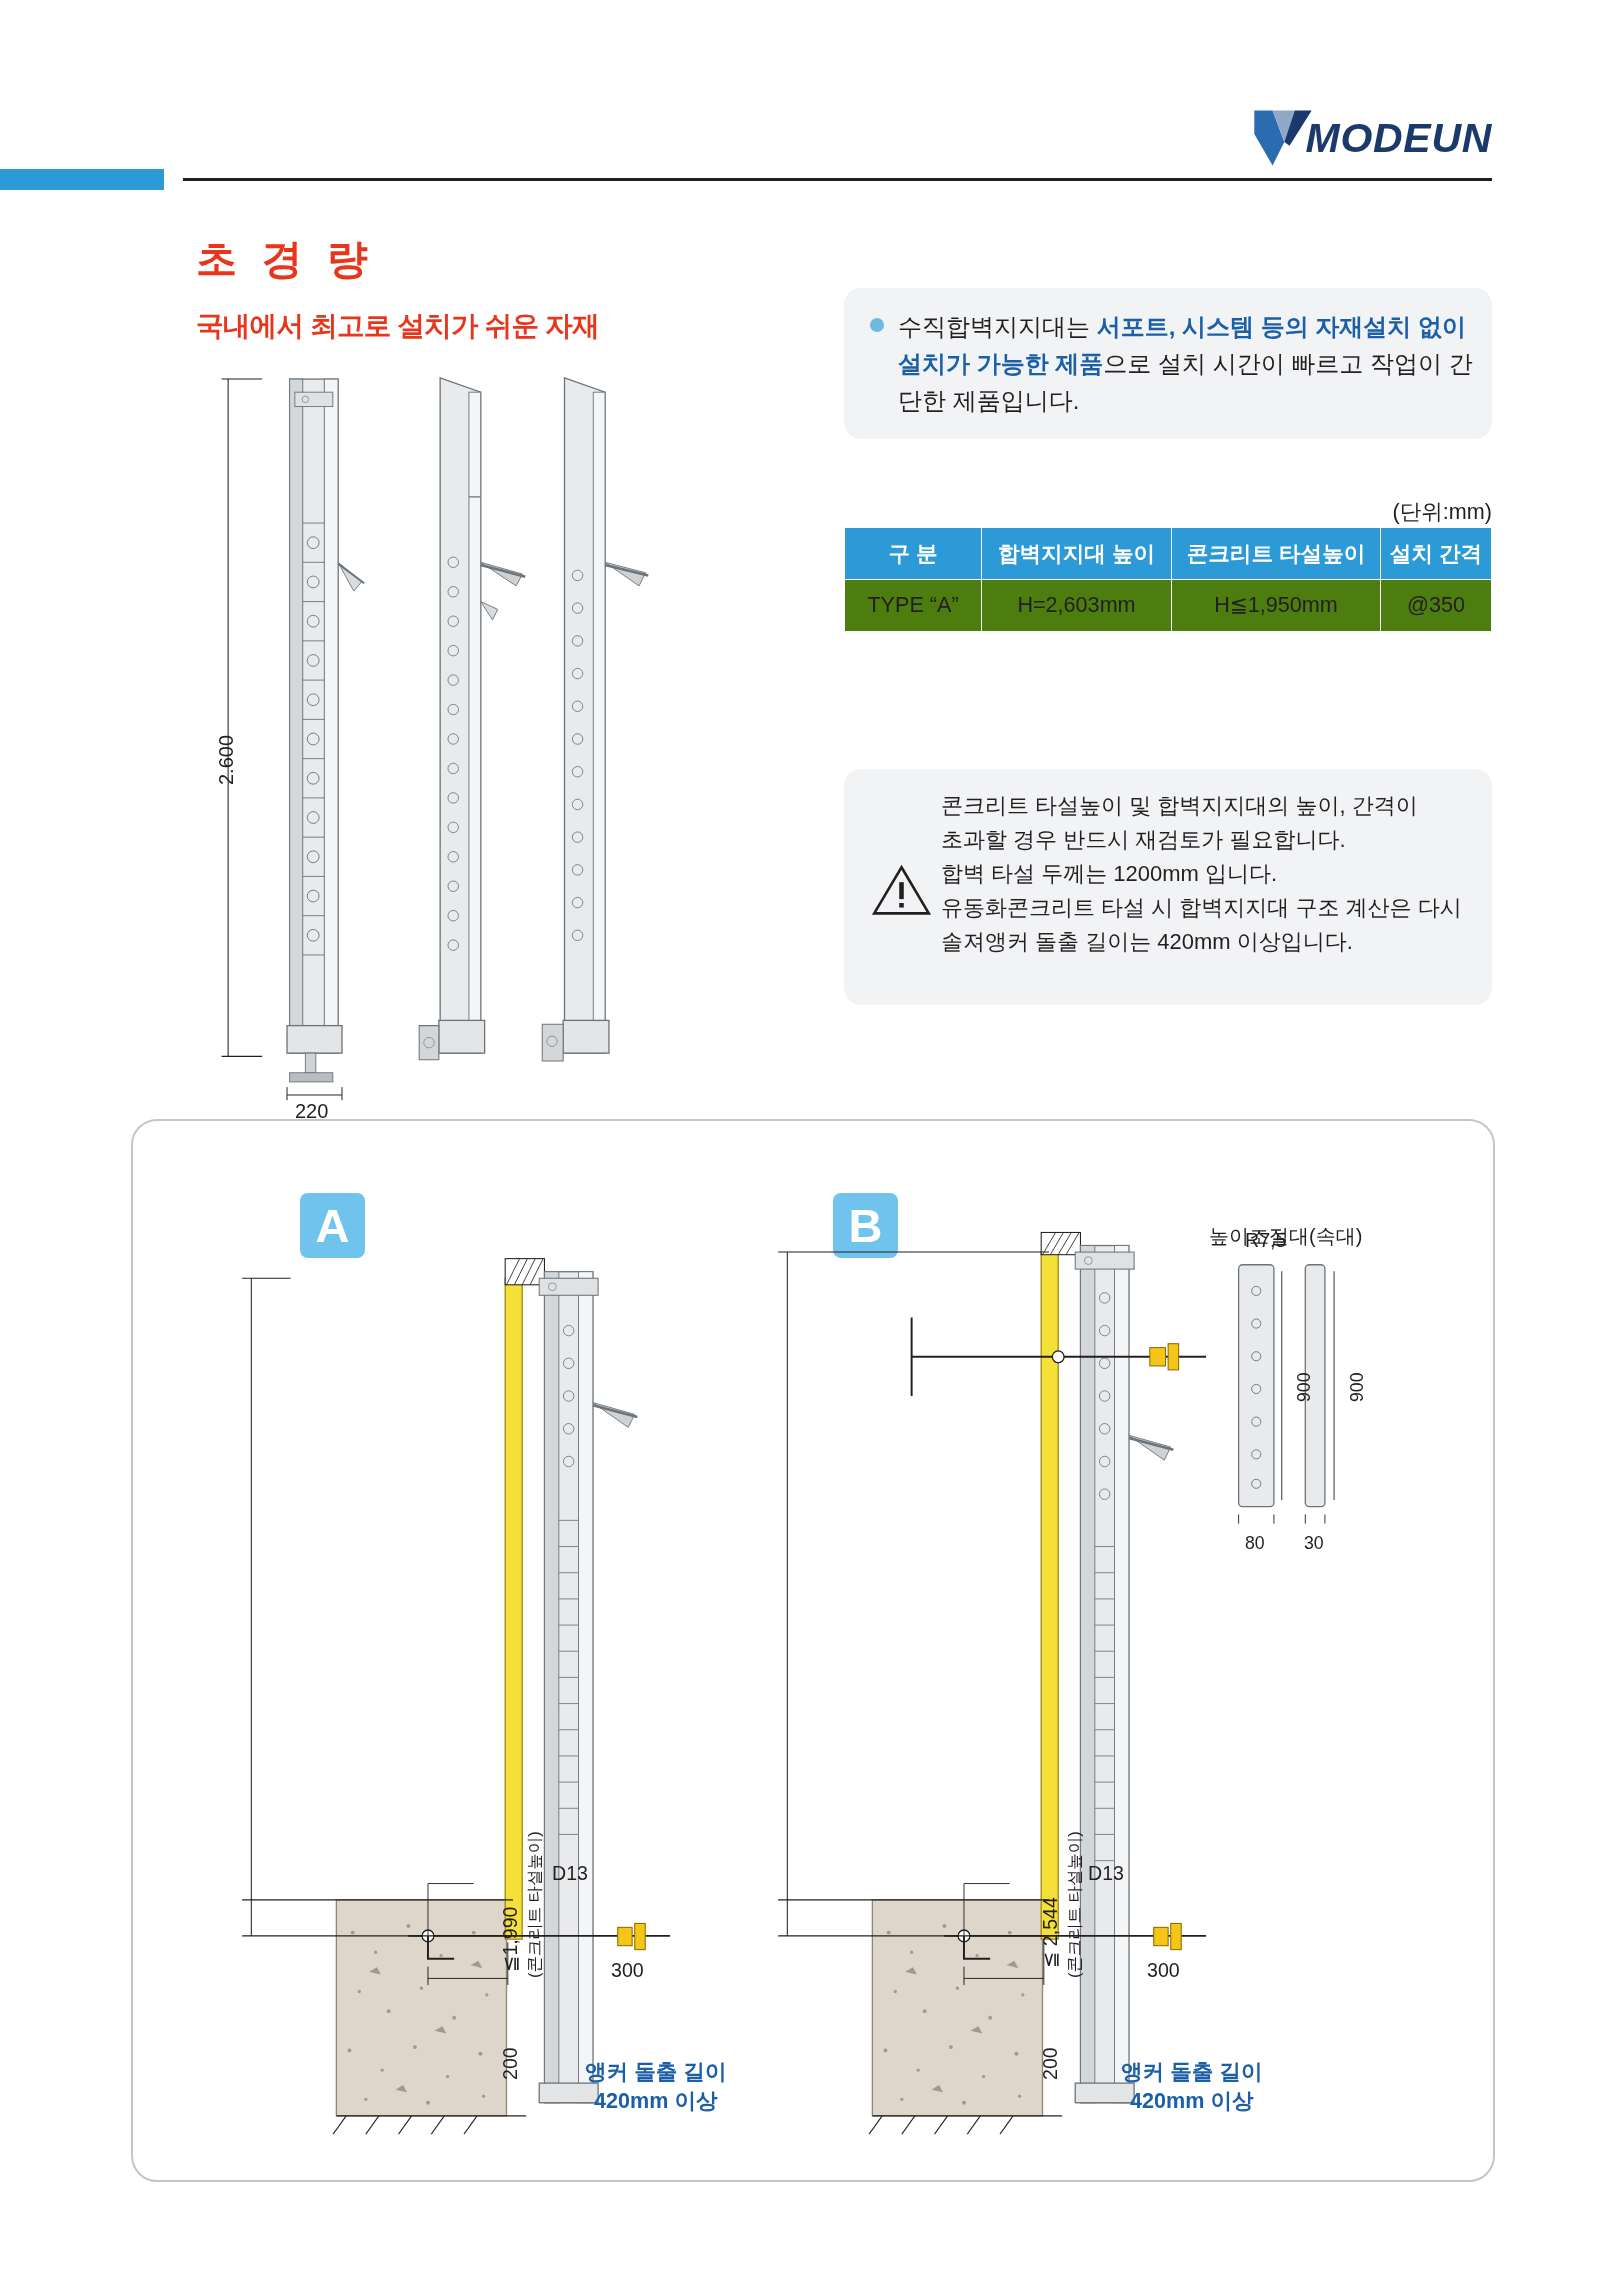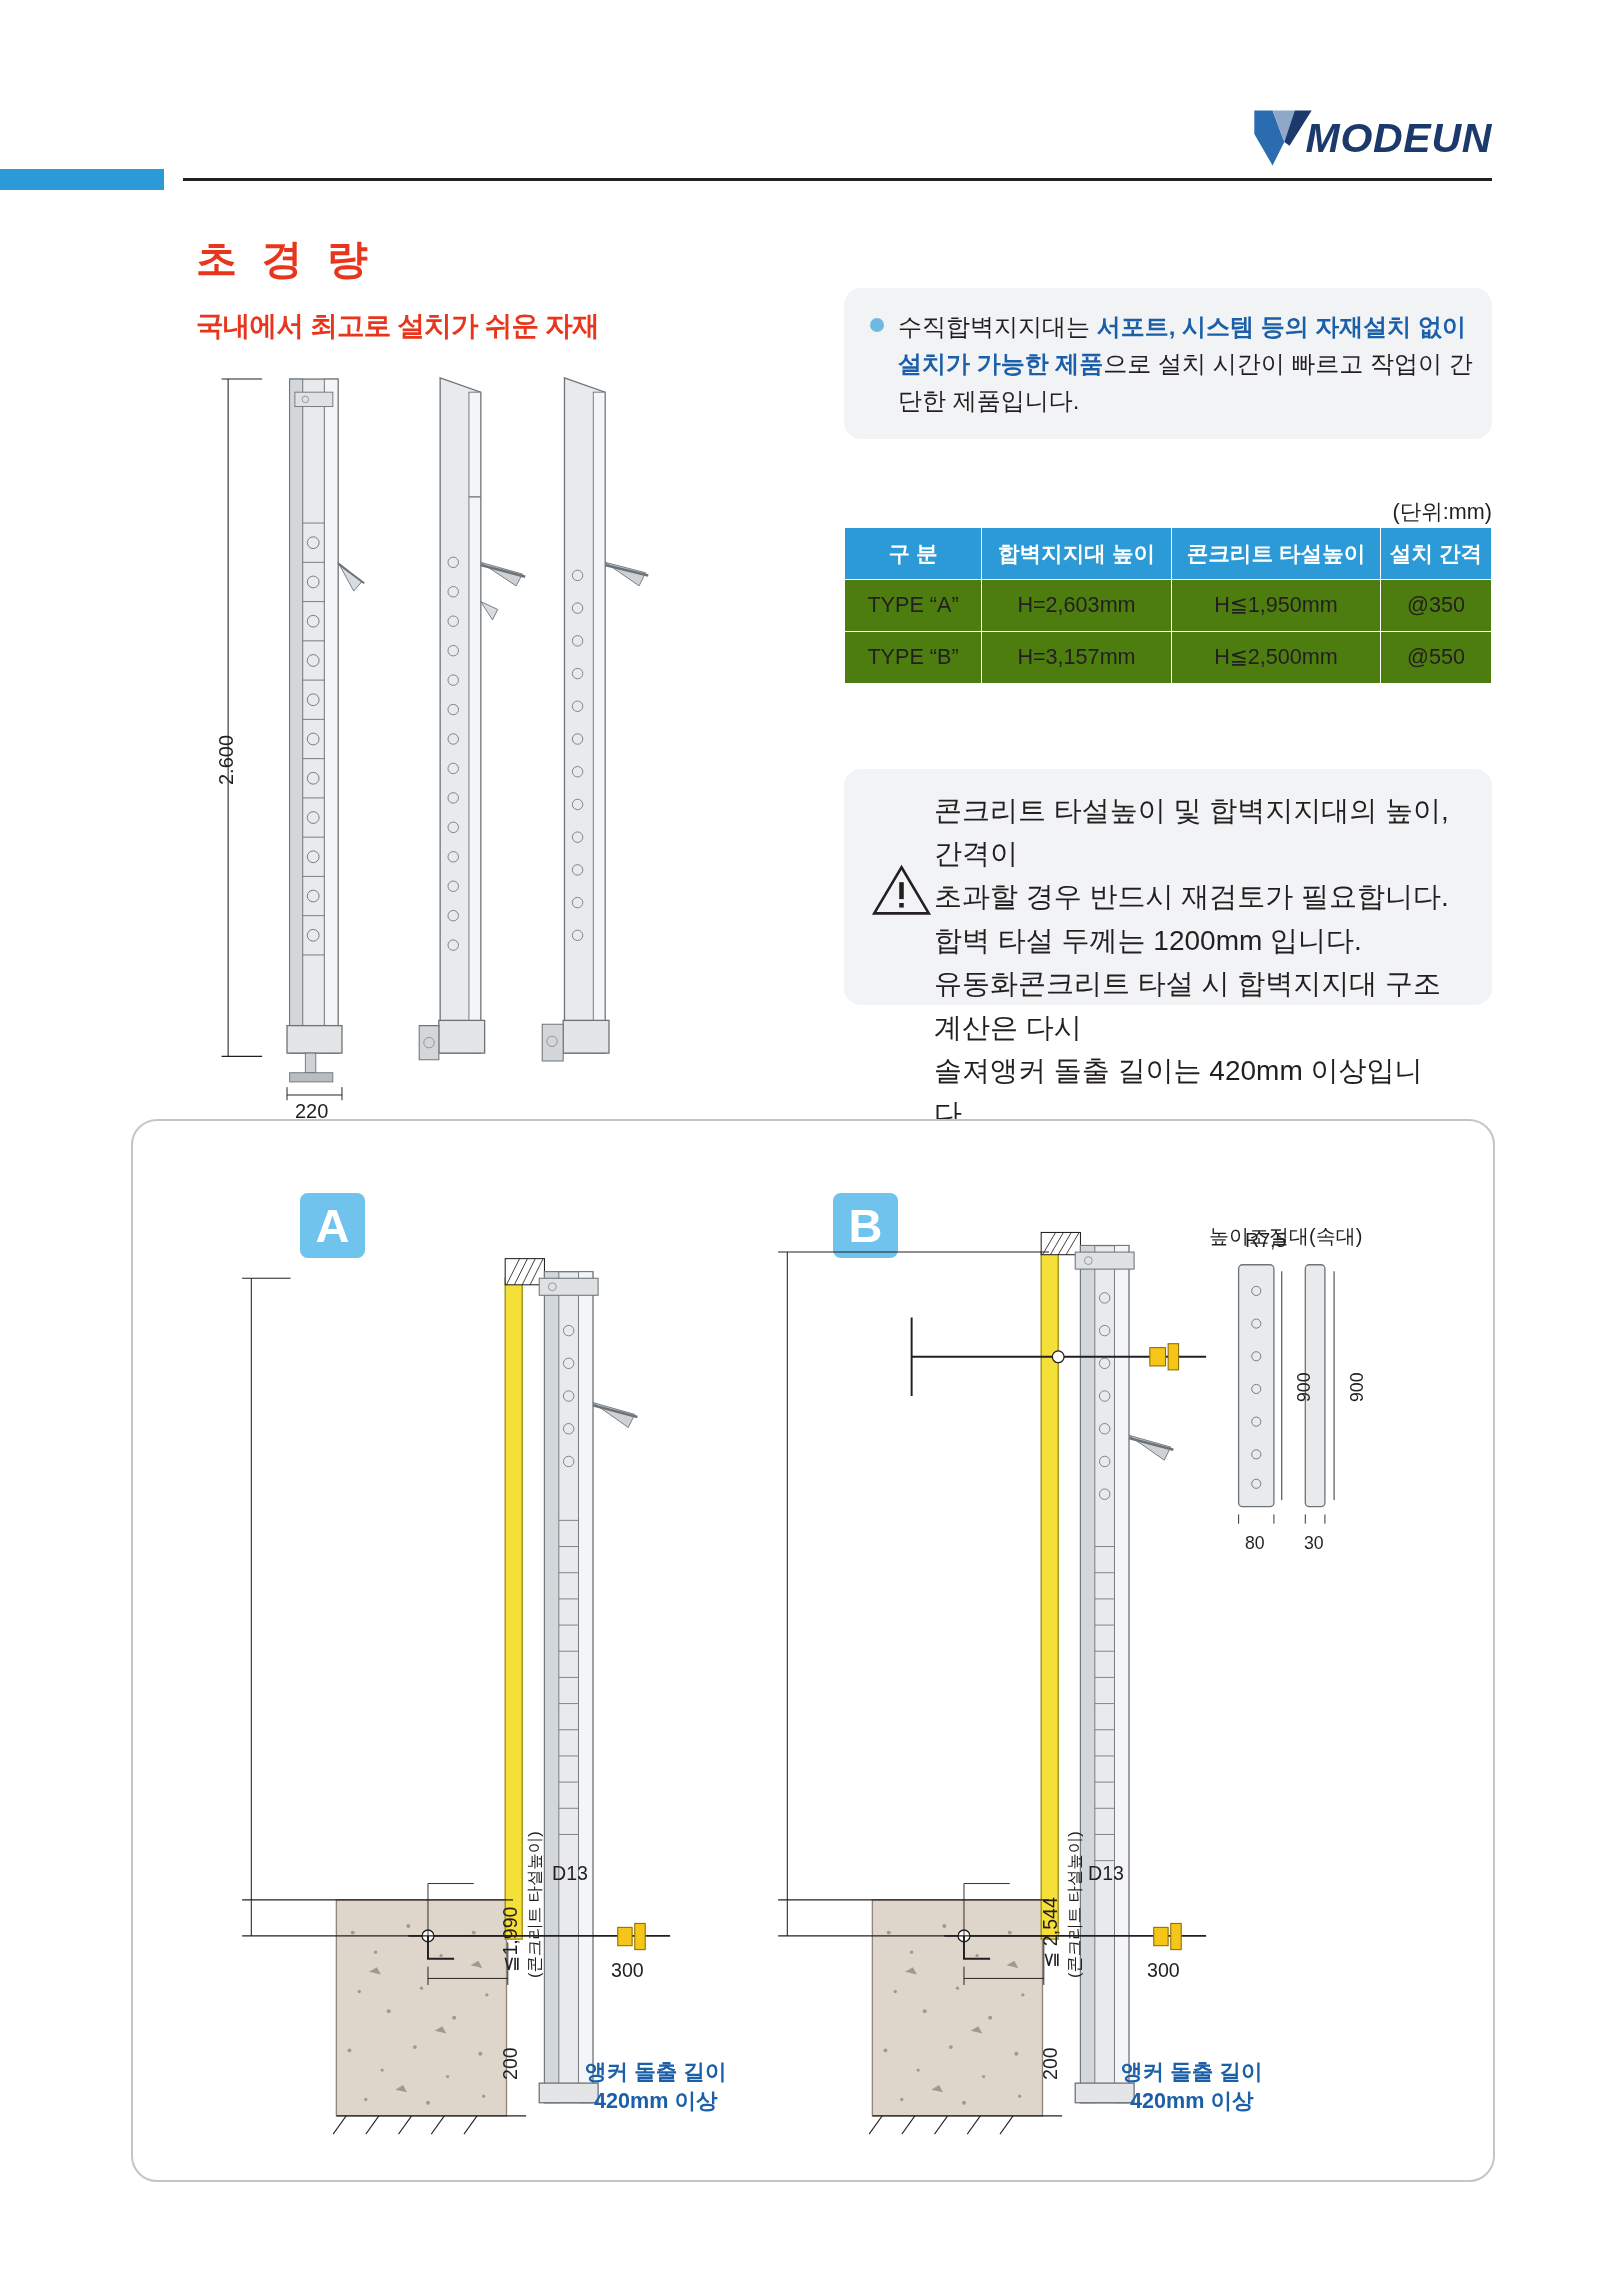--- a/index.html
+++ b/index.html
@@ -91,22 +91,22 @@
     white-space:nowrap;
   }
 
   
   .warnbox {
     position:absolute; left:844px; top:769px; width:648px; height:236px;
     background:#f1f3f5; border-radius:17px;
   }
   .warn-icon { position:absolute; left:27.5px; top:95px; width:59px; height:52px; }
   .warn-text {
-    position:absolute; left:90px; top:19.6px; width:523px;
-    font-size:28px; line-height:1.55;
+    position:absolute; left:97px; top:19.6px; width:523px;
+    font-size:22px; line-height:1.55;
   }
 
   
   .top-drawing {
     position:absolute; left:190px; top:366px; width:622px; height:746px;
   }
   .dim-v-label {
     position:absolute; font-size:20px; color:#231f20;
     transform:rotate(-90deg); transform-origin:left top; white-space:nowrap;
   }
@@ -175,26 +175,20 @@
       <th style="width:209px">콘크리트 타설높이</th>
       <th style="width:111px">설치 간격</th>
     </tr>
   </thead>
   <tbody>
     <tr>
       <td>TYPE “A”</td>
       <td>H=2,603mm</td>
       <td>H≦1,950mm</td>
       <td>@350</td>
-    </tr>
-    <tr>
-      <td>TYPE “B”</td>
-      <td>H=3,157mm</td>
-      <td>H≦2,500mm</td>
-      <td>@550</td>
     </tr>
   </tbody>
 </table>
 
 <div class="warnbox">
   <span class="warn-icon">
     <svg width="59" height="52" viewBox="0 0 90 80">
       <polygon points="45,5 87,76 3,76" fill="none" stroke="#231f20" stroke-width="4"></polygon>
       <rect x="41.5" y="28" width="7" height="26" fill="#231f20"></rect>
       <rect x="41.5" y="60" width="7" height="7" fill="#231f20"></rect>

